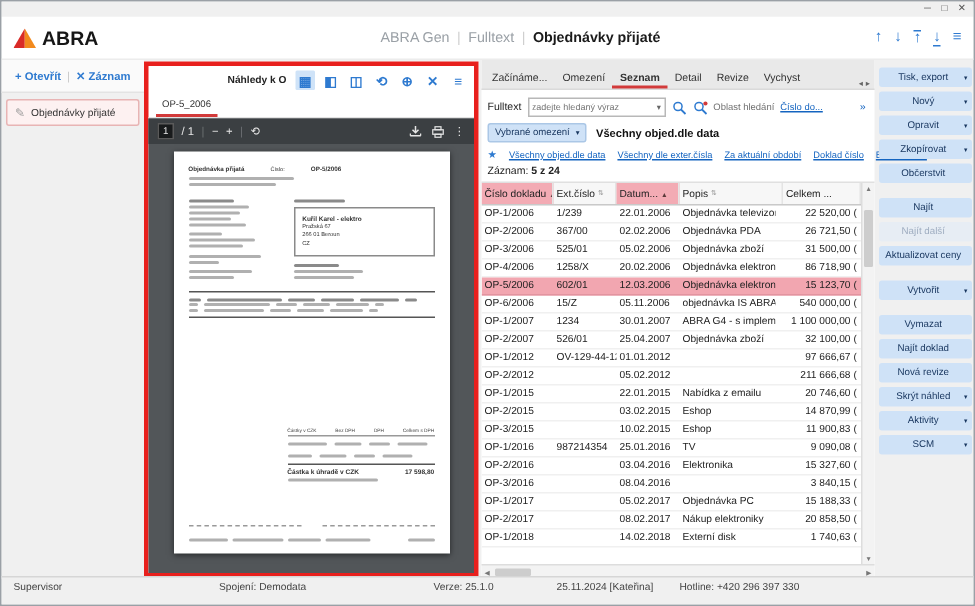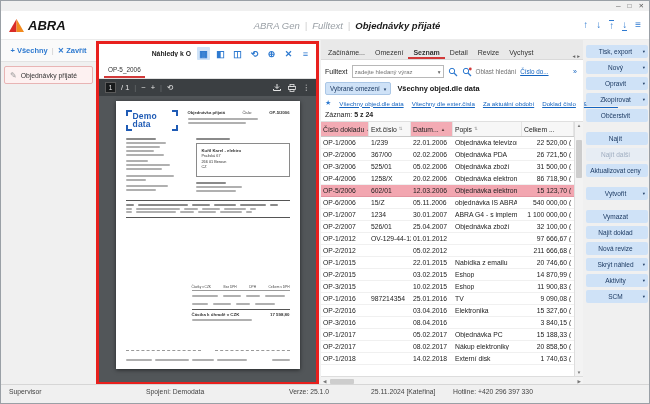--- a/index.html
+++ b/index.html
@@ -4,21 +4,21 @@
 <style>
   html,body{margin:0;padding:0;background:#d8d8d8;}
   *,*::before,*::after{box-sizing:border-box;}
   .window{width:650px;height:404px;position:relative;font-family:"Liberation Sans",sans-serif;
     background:#f0f0f0;border:1px solid #9aa0a6;overflow:hidden;}
   
   .titlebar{height:10px;position:relative;background:#f0f0f0;}
   .winctrl{position:absolute;right:5px;top:1px;display:flex;gap:7px;font-size:6.5px;color:#555;line-height:8px;}
   .winctrl span{cursor:default;}
   
-  .appheader{height:29px;background:#fff;display:flex;align-items:center;padding:0 8px;border-bottom:1px solid #ececec;font-style:italic;}
+  .appheader{height:29px;background:#fff;display:flex;align-items:center;padding:0 8px;border-bottom:1px solid #ececec;}
   .brand{display:flex;align-items:center;gap:4px;font-weight:bold;font-size:13px;color:#161616;width:130px;}
   .crumbs{flex:1;text-align:center;font-size:9.5px;color:#9aa0a6;white-space:nowrap;}
   .crumbs .agenda{color:#1a1a1a;font-weight:bold;}
   .crumbs .sep{color:#cfcfcf;margin:0 5px;font-weight:normal;}
   .navicons{width:86px;display:flex;gap:8px;justify-content:flex-end;align-items:center;color:#2e7ad0;font-size:10px;}
   .navico{line-height:10px;}
   .navico.bar-top{border-top:1.5px solid #2e7ad0;}
   .navico.bar-bottom{border-bottom:1.5px solid #2e7ad0;}
   
   .main{position:absolute;top:39px;left:0;right:0;height:346px;}
@@ -173,23 +173,23 @@
         <span class="navico bar-top">↑</span>
         <span class="navico bar-bottom">↓</span>
         <span class="navico">≡</span>
       </div>
   </div>
 
   <div class="main">
 
     <div class="left-pane">
       <div class="lp-toolbar">
-        <span><span>+</span> <span>Všechny</span></span>
+        <span><span>+</span> <span>Otevřít</span></span>
         <span class="lp-sep">|</span>
-        <span><span>✕</span> <span>Zavřít</span></span>
+        <span><span>✕</span> <span>Záznam</span></span>
       </div>
       <div class="lp-item">
         <span class="lp-pencil">✎</span>
         <span>Objednávky přijaté</span>
       </div>
     </div>
 
     <div class="preview">
       <div class="pv-toolbar">
         <span class="pv-title">Náhledy k O</span>
@@ -228,27 +228,20 @@
                   <rect x="0.5" y="2.5" width="7" height="3" stroke="#e6e6e6" fill="none" stroke-width="0.8"></rect>
                   <rect x="2" y="5.5" width="4" height="2" stroke="#e6e6e6" fill="none" stroke-width="0.8"></rect>
                 </svg>
             </span>
             <span>⋮</span>
           </span>
         </div>
         <div class="pdf-canvas">
           <div class="page">
             <div class="doc-head">
-              <div class="logo-wrap">
-                <span class="ck tl"></span>
-                  <span class="ck tr"></span>
-                  <span class="ck bl"></span>
-                  <span class="ck br"></span>
-                <div class="logo-txt">Demo data</div>
-              </div>
               <div class="doc-hr-right">
                 <div class="dh-line">
                   <span class="dh-title">Objednávka přijatá</span>
                   <span>Číslo:</span>
                   <span class="dh-num">OP-5/2006</span>
                 </div>
                 <div class="b" style="width:70px"></div>
                 <div class="b" style="width:58px"></div>
               </div>
             </div>

